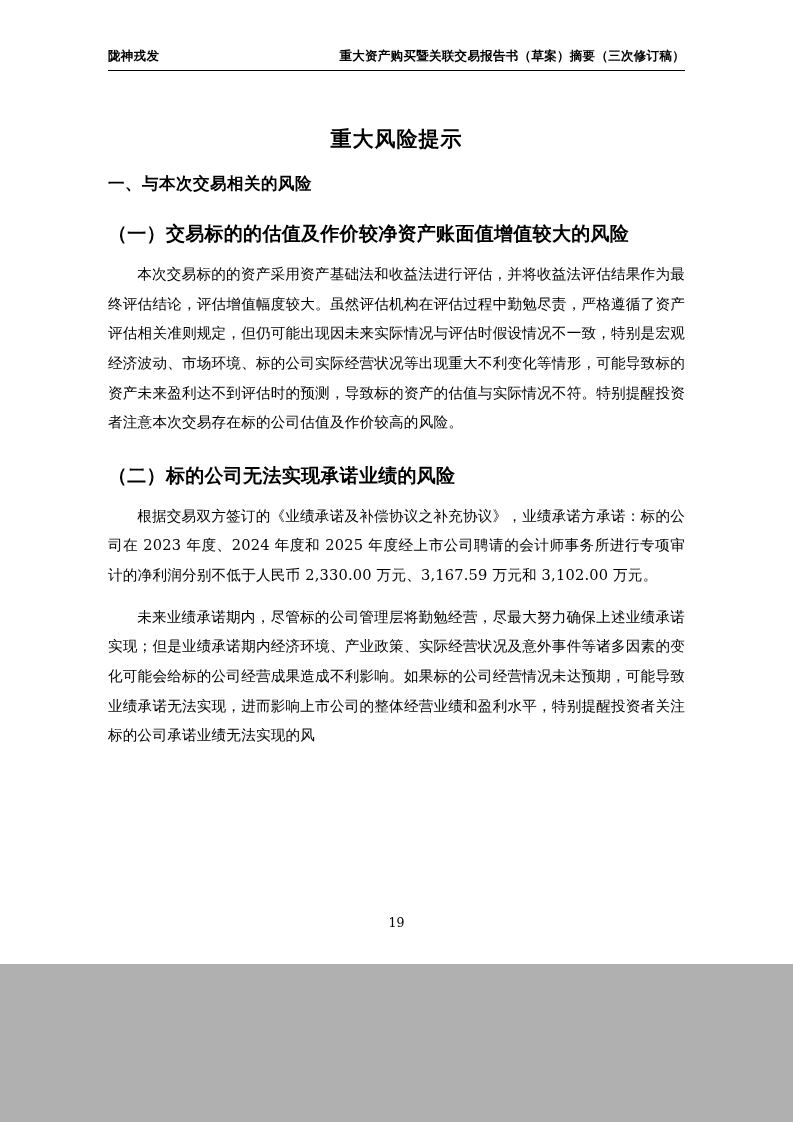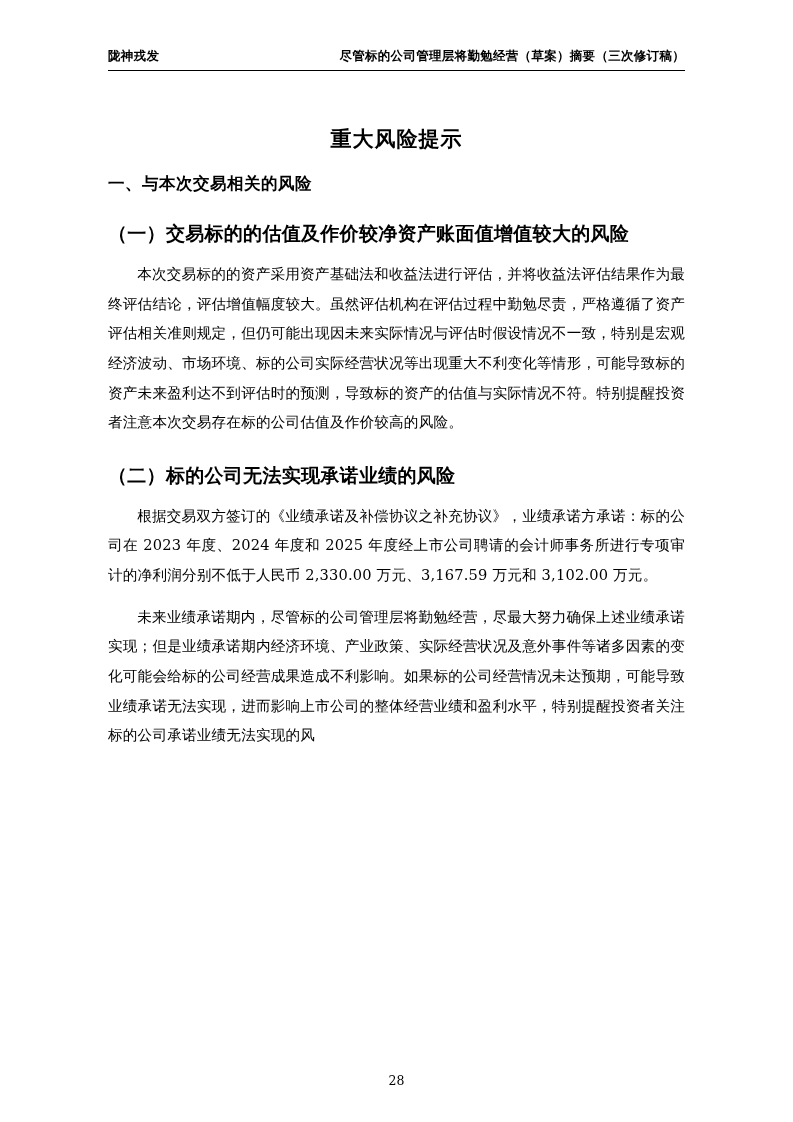--- a/index.html
+++ b/index.html
@@ -2,21 +2,21 @@
 <html><head>
 <meta charset="utf-8">
 <style>
   html, body {
     margin: 0;
     padding: 0;
     background: #b0b0b0;
   }
   .page {
     width: 793px;
-    height: 1122px;
+    height: 964px;
     background: #ffffff;
     margin: 0 auto;
     position: relative;
     box-sizing: border-box;
     font-family: "DejaVu Serif", "Liberation Serif", serif;
     color: #000000;
     overflow: hidden;
   }
   .content {
     position: absolute;
@@ -83,31 +83,31 @@
   }
 </style>
 </head>
 <body>
 
 <div class="page">
   <div class="content">
 
     <div class="header">
       <span class="header-left">陇神戎发</span>
-      <span class="header-right">尽管标的公司管理层将勤勉经营（草案）摘要（三次修订稿）</span>
+      <span class="header-right">重大资产购买暨关联交易报告书（草案）摘要（三次修订稿）</span>
     </div>
     <hr class="header-rule">
 
     <div class="doc-title">重大风险提示</div>
 
     <div class="h1">一、与本次交易相关的风险</div>
 
     <div class="h2">（一）交易标的的估值及作价较净资产账面值增值较大的风险</div>
     <p class="body-text">本次交易标的的资产采用资产基础法和收益法进行评估，并将收益法评估结果作为最终评估结论，评估增值幅度较大。虽然评估机构在评估过程中勤勉尽责，严格遵循了资产评估相关准则规定，但仍可能出现因未来实际情况与评估时假设情况不一致，特别是宏观经济波动、市场环境、标的公司实际经营状况等出现重大不利变化等情形，可能导致标的资产未来盈利达不到评估时的预测，导致标的资产的估值与实际情况不符。特别提醒投资者注意本次交易存在标的公司估值及作价较高的风险。</p>
 
     <div class="h2">（二）标的公司无法实现承诺业绩的风险</div>
     <p class="body-text">根据交易双方签订的《业绩承诺及补偿协议之补充协议》，业绩承诺方承诺：标的公司在 2023 年度、2024 年度和 2025 年度经上市公司聘请的会计师事务所进行专项审计的净利润分别不低于人民币 2,330.00 万元、3,167.59 万元和 3,102.00 万元。</p>
     <p class="body-text">未来业绩承诺期内，尽管标的公司管理层将勤勉经营，尽最大努力确保上述业绩承诺实现；但是业绩承诺期内经济环境、产业政策、实际经营状况及意外事件等诸多因素的变化可能会给标的公司经营成果造成不利影响。如果标的公司经营情况未达预期，可能导致业绩承诺无法实现，进而影响上市公司的整体经营业绩和盈利水平，特别提醒投资者关注标的公司承诺业绩无法实现的风</p>
 
   </div>
 
-  <div class="page-number">28</div>
+  <div class="page-number">19</div>
 </div>
 
 </body></html>

